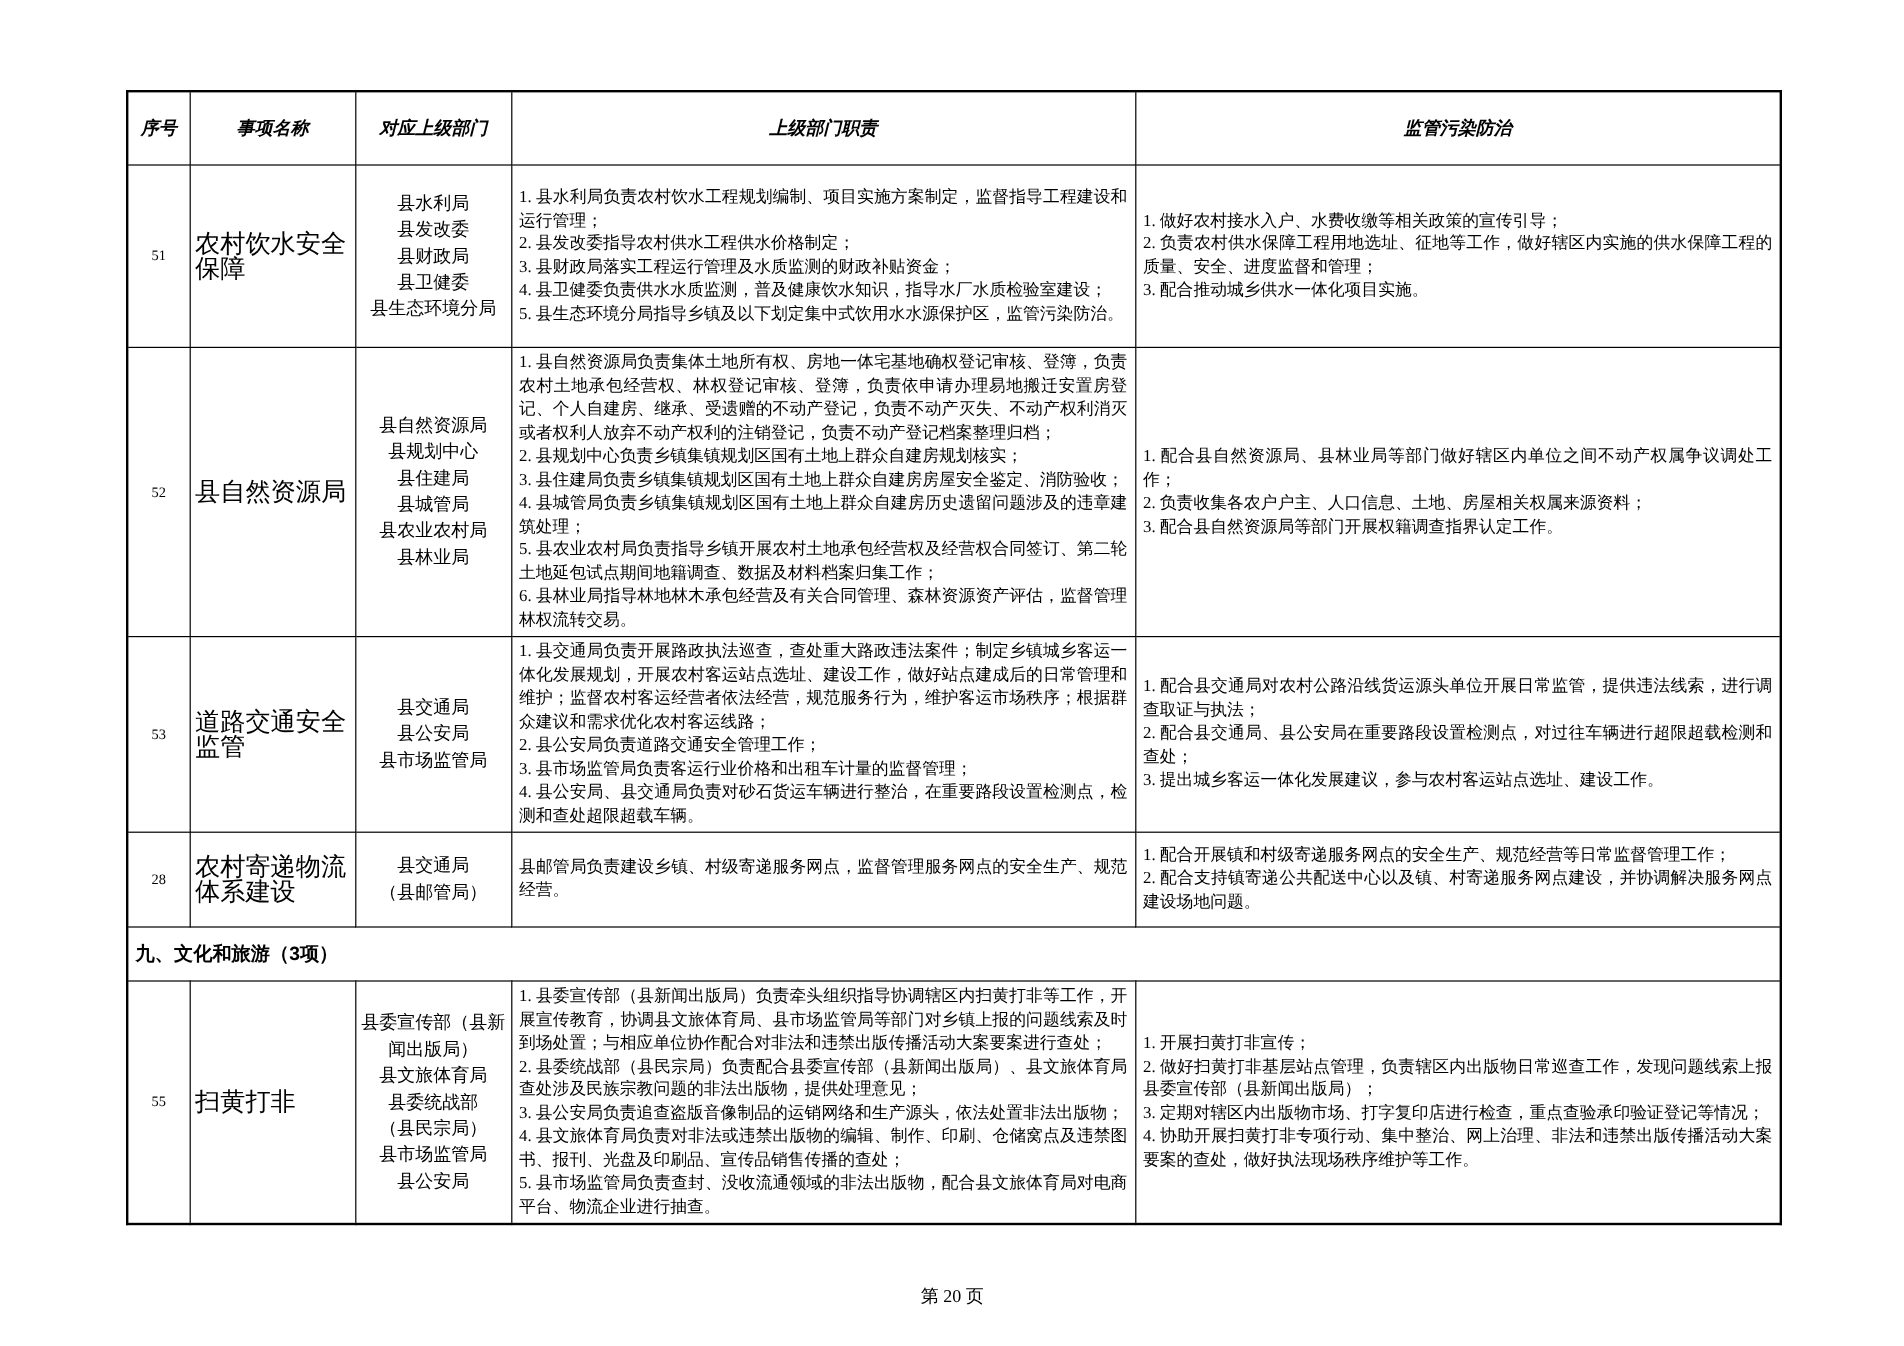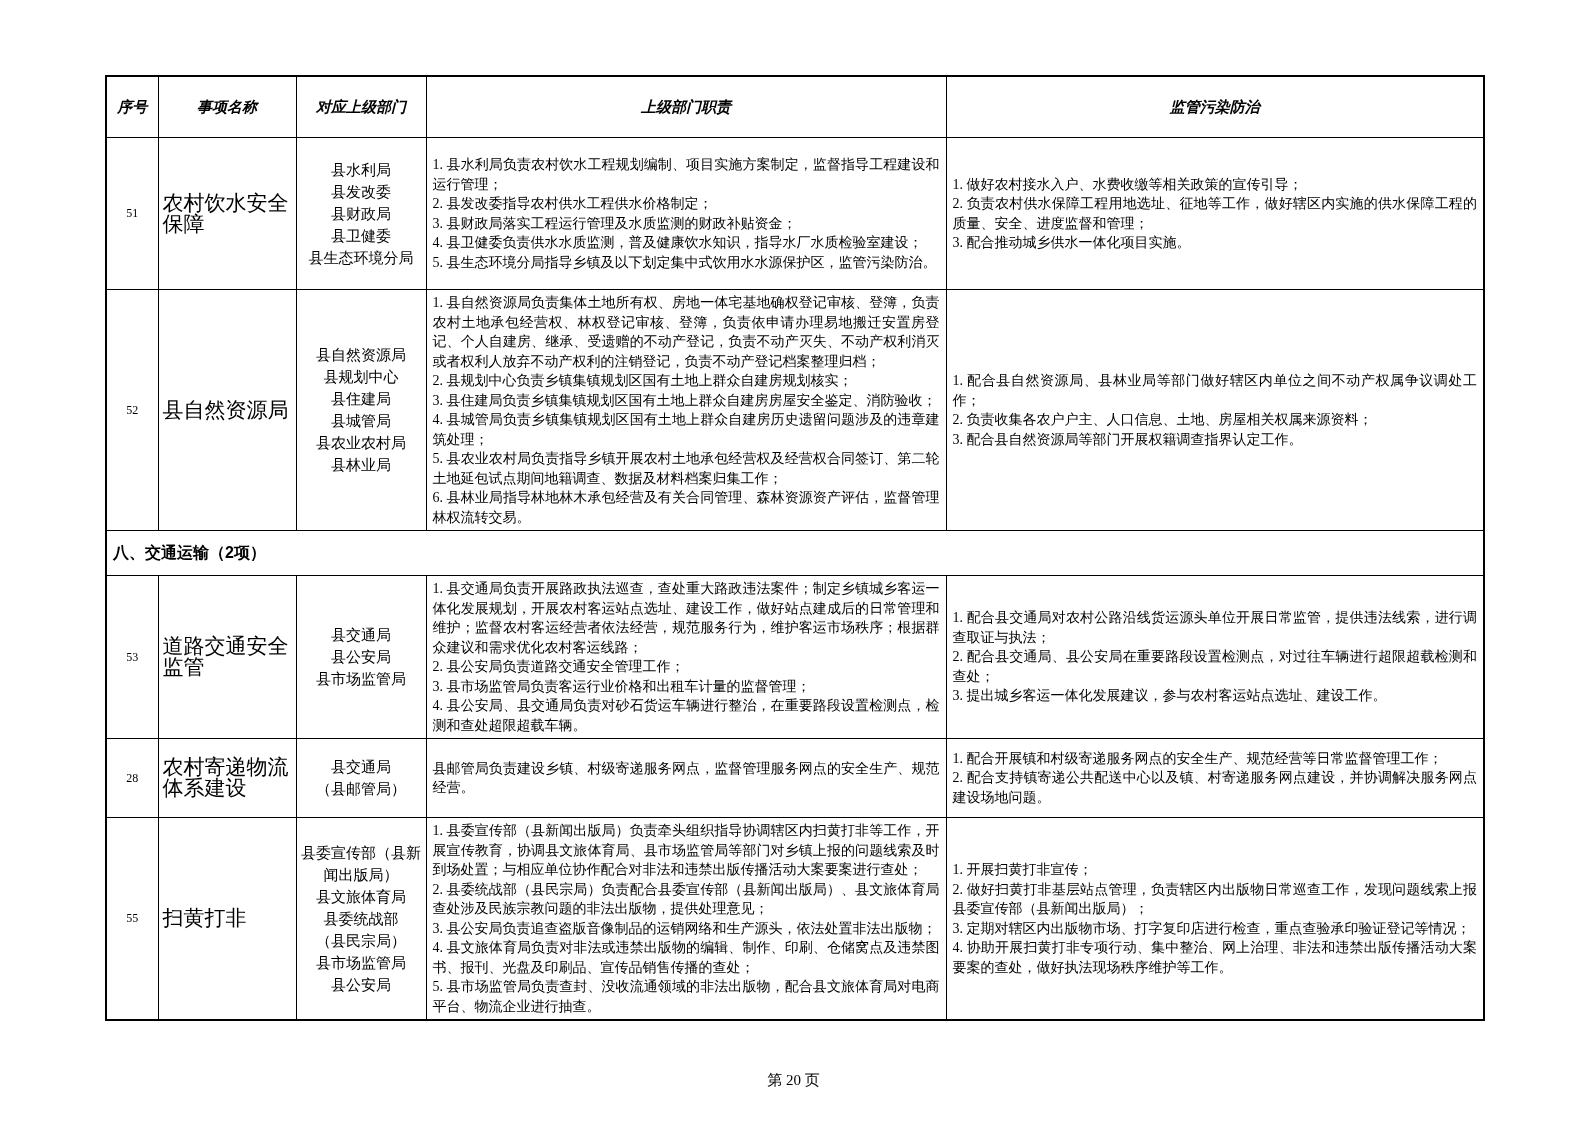--- a/index.html
+++ b/index.html
@@ -138,23 +138,20 @@
         <td class="duty">1. 县自然资源局负责集体土地所有权、房地一体宅基地确权登记审核、登簿，负责农村土地承包经营权、林权登记审核、登簿，负责依申请办理易地搬迁安置房登记、个人自建房、继承、受遗赠的不动产登记，负责不动产灭失、不动产权利消灭或者权利人放弃不动产权利的注销登记，负责不动产登记档案整理归档；
 2. 县规划中心负责乡镇集镇规划区国有土地上群众自建房规划核实；
 3. 县住建局负责乡镇集镇规划区国有土地上群众自建房房屋安全鉴定、消防验收；
 4. 县城管局负责乡镇集镇规划区国有土地上群众自建房历史遗留问题涉及的违章建筑处理；
 5. 县农业农村局负责指导乡镇开展农村土地承包经营权及经营权合同签订、第二轮土地延包试点期间地籍调查、数据及材料档案归集工作；
 6. 县林业局指导林地林木承包经营及有关合同管理、森林资源资产评估，监督管理林权流转交易。</td>
         <td class="duty">1. 配合县自然资源局、县林业局等部门做好辖区内单位之间不动产权属争议调处工作；
 2. 负责收集各农户户主、人口信息、土地、房屋相关权属来源资料；
 3. 配合县自然资源局等部门开展权籍调查指界认定工作。</td>
       </tr>
-      <tr class="sec">
-        <td colspan="5">八、交通运输（2项）</td>
-      </tr>
       <tr class="r53">
         <td class="num">53</td>
         <td class="name">道路交通安全监管</td>
         <td class="dept">县交通局
 县公安局
 县市场监管局</td>
         <td class="duty">1. 县交通局负责开展路政执法巡查，查处重大路政违法案件；制定乡镇城乡客运一体化发展规划，开展农村客运站点选址、建设工作，做好站点建成后的日常管理和维护；监督农村客运经营者依法经营，规范服务行为，维护客运市场秩序；根据群众建议和需求优化农村客运线路；
 2. 县公安局负责道路交通安全管理工作；
 3. 县市场监管局负责客运行业价格和出租车计量的监督管理；
 4. 县公安局、县交通局负责对砂石货运车辆进行整治，在重要路段设置检测点，检测和查处超限超载车辆。</td>
@@ -163,20 +160,23 @@
 3. 提出城乡客运一体化发展建议，参与农村客运站点选址、建设工作。</td>
       </tr>
       <tr class="r54">
         <td class="num">28</td>
         <td class="name">农村寄递物流体系建设</td>
         <td class="dept">县交通局
 （县邮管局）</td>
         <td class="duty">县邮管局负责建设乡镇、村级寄递服务网点，监督管理服务网点的安全生产、规范经营。</td>
         <td class="duty">1. 配合开展镇和村级寄递服务网点的安全生产、规范经营等日常监督管理工作；
 2. 配合支持镇寄递公共配送中心以及镇、村寄递服务网点建设，并协调解决服务网点建设场地问题。</td>
+      </tr>
+      <tr class="sec">
+        <td colspan="5">九、文化和旅游（3项）</td>
       </tr>
       <tr class="r55">
         <td class="num">55</td>
         <td class="name">扫黄打非</td>
         <td class="dept">县委宣传部（县新闻出版局）
 县文旅体育局
 县委统战部
 （县民宗局）
 县市场监管局
 县公安局</td>

